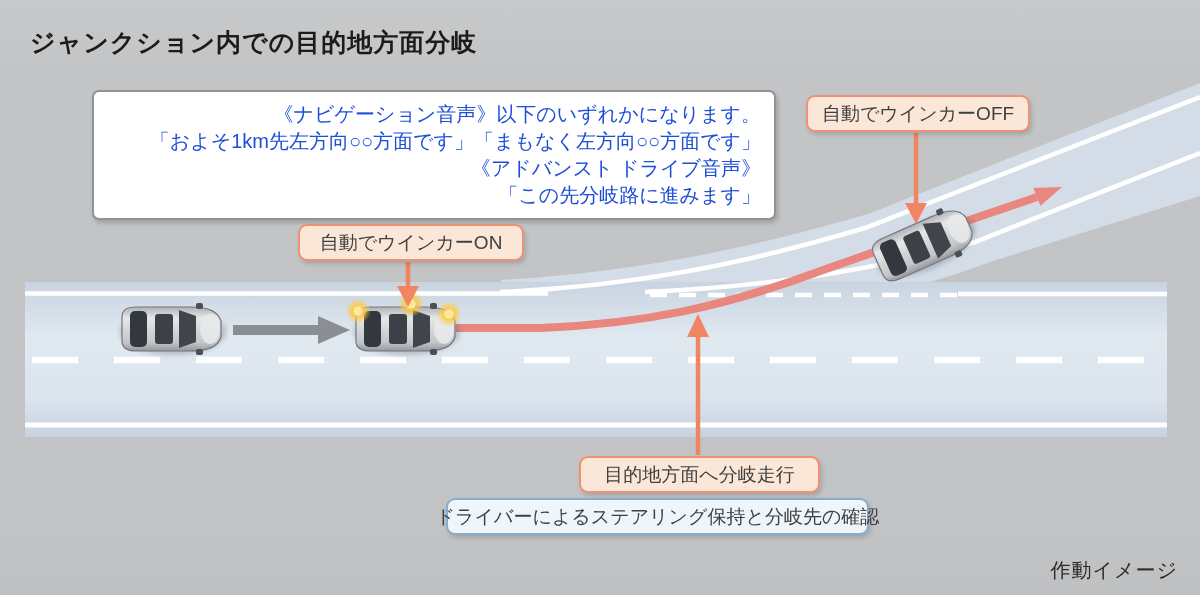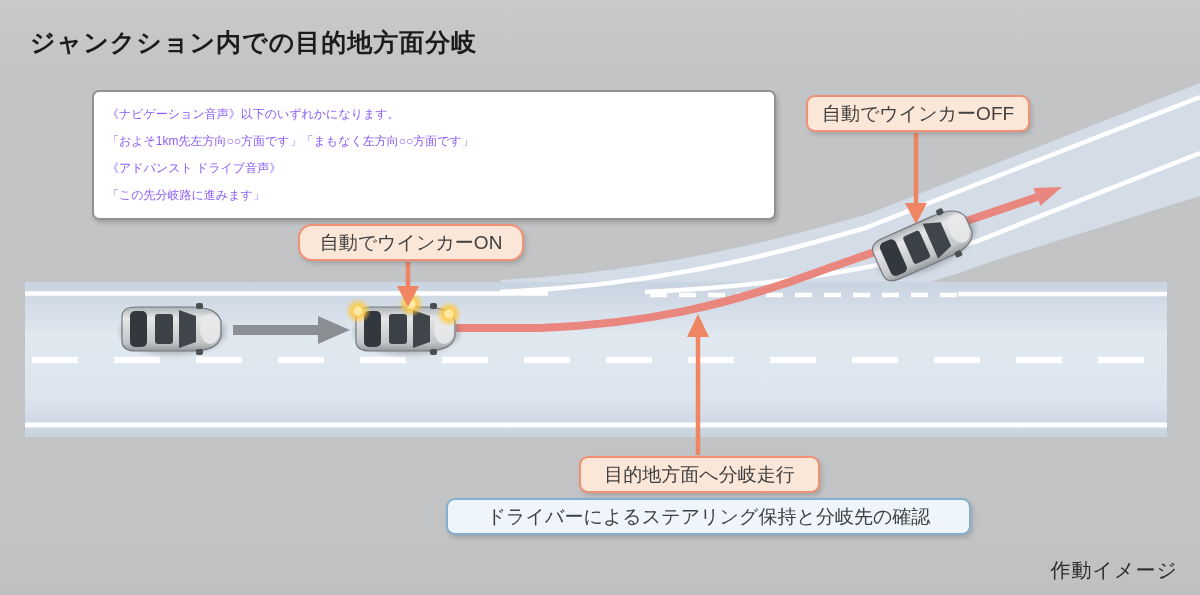--- a/index.html
+++ b/index.html
@@ -12,33 +12,33 @@
   .page-title{
     position:absolute;left:30px;top:26px;
     font-size:25px;font-weight:bold;color:#1b1b1b;letter-spacing:1px;
   }
   .note-box{
     position:absolute;left:92px;top:90px;width:684px;box-sizing:border-box;
     background:#ffffff;border:2px solid #909396;border-radius:7px;
     padding:9px 13px;box-shadow:2px 3px 4px rgba(0,0,0,.18);
   }
   .note-box .line{
-    font-size:12px;line-height:27px;color:#8b5cf6;white-space:nowrap;
+    font-size:20px;line-height:27px;color:#1d4ed8;white-space:nowrap;text-align:right;
   }
   .callout{
     position:absolute;box-sizing:border-box;display:flex;align-items:center;justify-content:center;
     border:2.5px solid #f09074;background:#fbe7d8;border-radius:9px;
     font-size:19px;color:#404040;white-space:nowrap;
     box-shadow:2px 3px 4px rgba(0,0,0,.15);
   }
   .callout.blue{border-color:#85adcd;background:#eef5fb;}
-  .co-on{left:298px;top:224px;width:226px;height:37px;border-radius:14px;}
+  .co-on{left:298px;top:224px;width:226px;height:37px;}
   .co-off{left:806px;top:95px;width:224px;height:37px;}
   .co-branch{left:579px;top:456px;width:241px;height:37px;text-align:right;}
-  .co-driver{left:446px;top:498px;width:525px;height:37px;}
+  .co-driver{left:446px;top:498px;width:423px;height:37px;}
   .footer-note{
     position:absolute;right:22px;top:557px;font-size:20px;color:#2b2b2b;letter-spacing:1px;
   }
 </style>
 </head>
 <body>
 
 <div class="stage">
 
   <svg width="1200" height="595" viewBox="0 0 1200 595">

